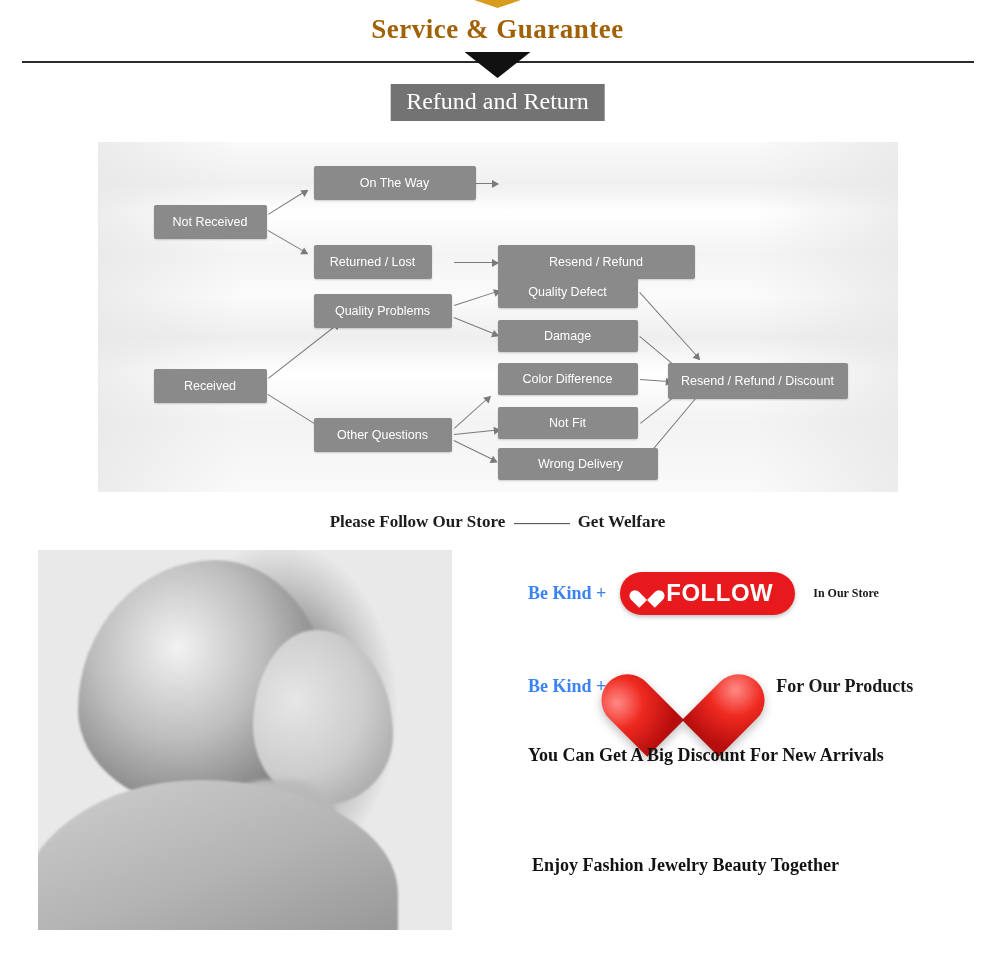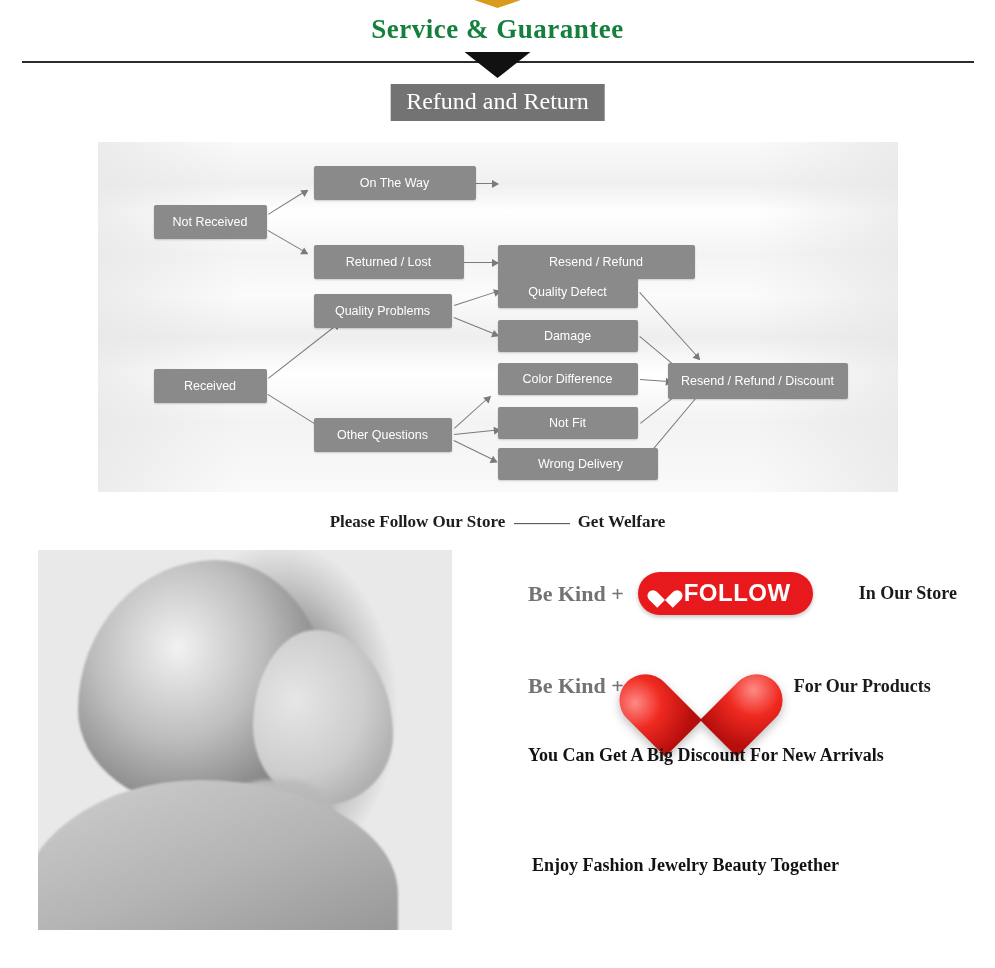--- a/index.html
+++ b/index.html
@@ -21,21 +21,21 @@
   .header {
     position: relative;
     width: 995px;
     height: 62px;
   }
   .header-title {
     text-align: center;
     font-family: "Liberation Serif", serif;
     font-weight: bold;
     font-size: 27px;
-    color: #15803d;
+    color: #a16207;
     letter-spacing: 0.5px;
     padding-top: 14px;
   }
   .top-badge {
     position: absolute;
     top: -18px;
     left: 50%;
     transform: translateX(-50%);
     width: 68px;
     height: 26px;
@@ -217,22 +217,22 @@
     position: absolute;
     top: 22px;
     left: 58px;
     display: flex;
     align-items: center;
     gap: 14px;
   }
   .be-kind {
     font-family: "Liberation Serif", serif;
     font-weight: bold;
-    font-size: 22px;
-    color: #737373;
+    font-size: 18px;
+    color: #3b82f6;
   }
   .follow-pill {
     display: flex;
     align-items: center;
     gap: 8px;
     background: #e8191c;
     border-radius: 26px;
     padding: 7px 22px 8px 16px;
     color: #fff;
     box-shadow: 0 2px 4px rgba(0,0,0,.25);
@@ -256,22 +256,22 @@
     height: 17px;
     background: #fff;
     border-radius: 11px 11px 0 0;
   }
   .heart-white::before { left: 11px; transform: rotate(45deg); transform-origin: 0 100%; }
   .heart-white::after  { left: 0;   transform: rotate(-45deg); transform-origin: 100% 100%; }
 
   .in-our-store {
     font-family: "Liberation Serif", serif;
     font-weight: bold;
-    font-size: 18px;
-    margin-left: 32px;
+    font-size: 12px;
+    margin-left: 4px;
   }
 
   .row-heart {
     position: absolute;
     top: 90px;
     left: 58px;
     display: flex;
     align-items: center;
     gap: 26px;
   }
@@ -338,21 +338,21 @@
     <div class="conn" style="left: 356px; top: 286px; width: 48px; transform: rotate(-42deg);"></div>
     <div class="conn" style="left: 356px; top: 292px; width: 46px; transform: rotate(-6deg);"></div>
     <div class="conn" style="left: 356px; top: 298px; width: 48px; transform: rotate(26deg);"></div>
     <div class="conn" style="left: 542px; top: 150px; width: 90px; transform: rotate(48deg);"></div>
     <div class="conn" style="left: 542px; top: 194px; width: 62px; transform: rotate(40deg);"></div>
     <div class="conn" style="left: 542px; top: 237px; width: 32px; transform: rotate(4deg);"></div>
     <div class="conn" style="left: 542px; top: 281px; width: 60px; transform: rotate(-38deg);"></div>
     <div class="conn" style="left: 542px; top: 322px; width: 95px; transform: rotate(-50deg);"></div>
     <div class="node" style="left: 56px; top: 63px; width: 113px; height: 34px;">Not Received</div>
     <div class="node" style="left: 216px; top: 24px; width: 162px; height: 34px;">On The Way</div>
-    <div class="node" style="left: 216px; top: 103px; width: 150px; height: 34px;">Returned / Lost</div>
+    <div class="node" style="left: 216px; top: 103px; width: 118px; height: 34px;">Returned / Lost</div>
     <div class="node" style="left: 400px; top: 103px; width: 197px; height: 34px;">Resend / Refund</div>
     <div class="node" style="left: 56px; top: 227px; width: 113px; height: 34px;">Received</div>
     <div class="node" style="left: 216px; top: 152px; width: 138px; height: 34px;">Quality Problems</div>
     <div class="node" style="left: 216px; top: 276px; width: 138px; height: 34px;">Other Questions</div>
     <div class="node" style="left: 400px; top: 134px; width: 140px; height: 32px;">Quality Defect</div>
     <div class="node" style="left: 400px; top: 178px; width: 140px; height: 32px;">Damage</div>
     <div class="node" style="left: 400px; top: 221px; width: 140px; height: 32px;">Color Difference</div>
     <div class="node" style="left: 400px; top: 265px; width: 140px; height: 32px;">Not Fit</div>
     <div class="node" style="left: 400px; top: 306px; width: 160px; height: 32px; padding-left: 12px;">Wrong Delivery</div>
     <div class="node" style="left: 570px; top: 221px; width: 180px; height: 36px;">Resend / Refund / Discount</div>

